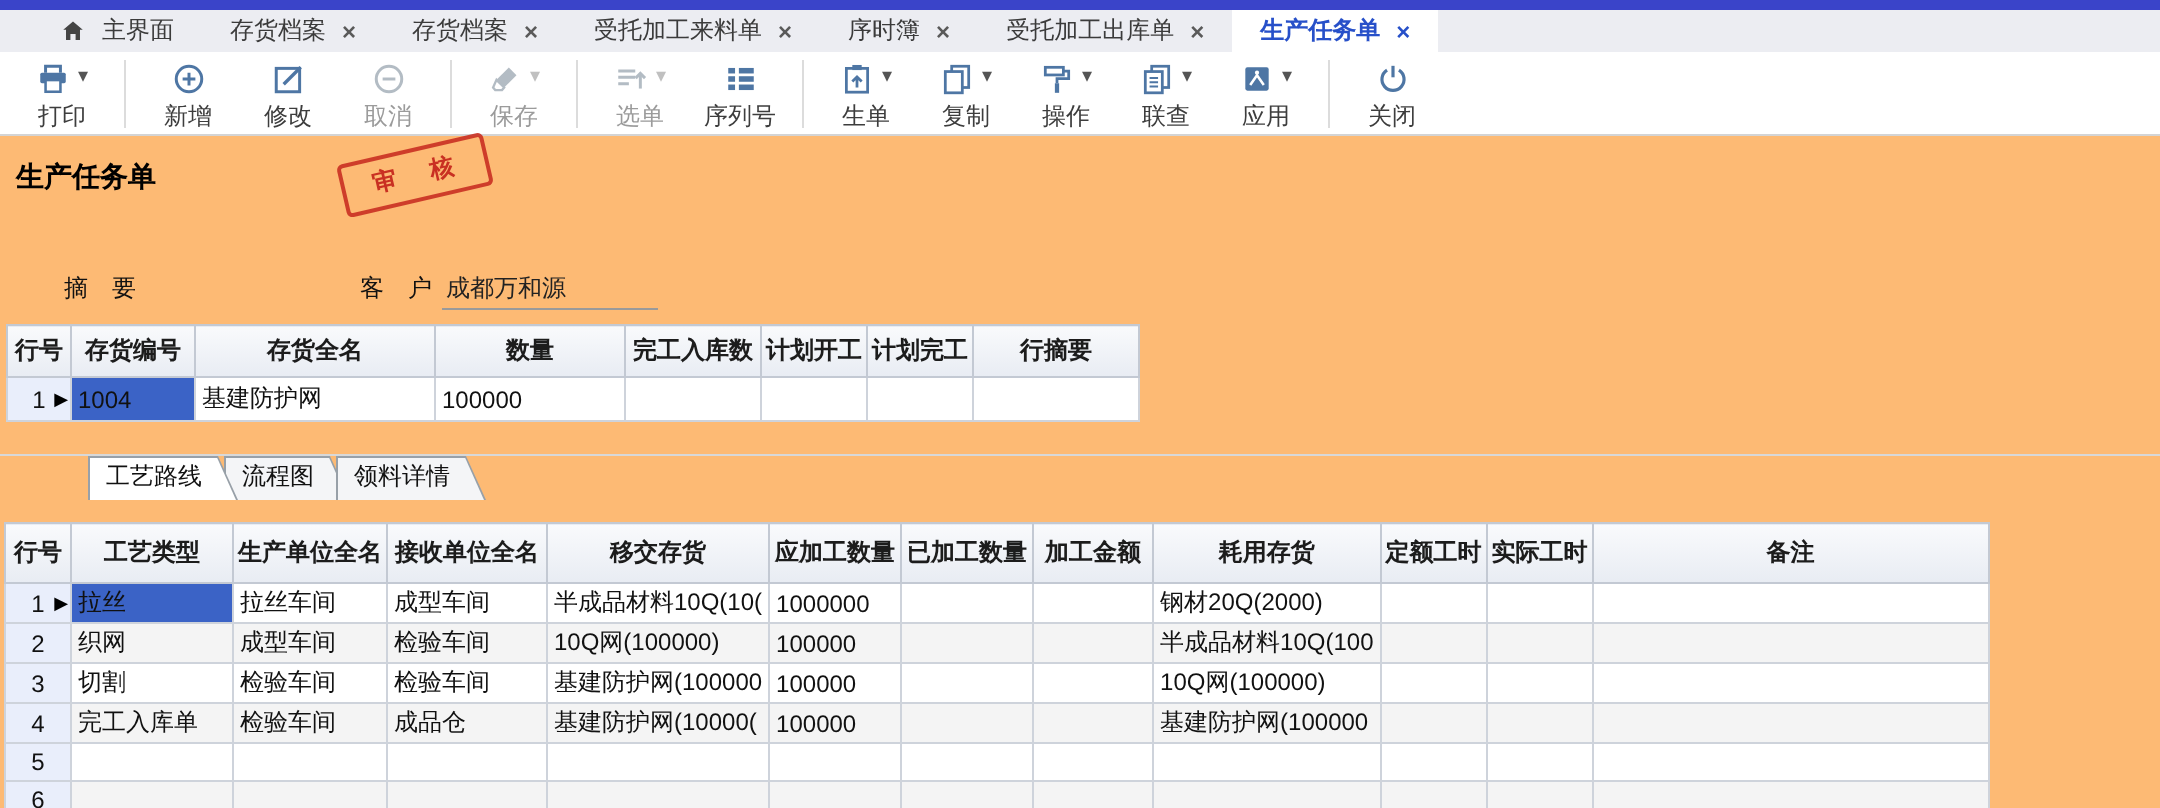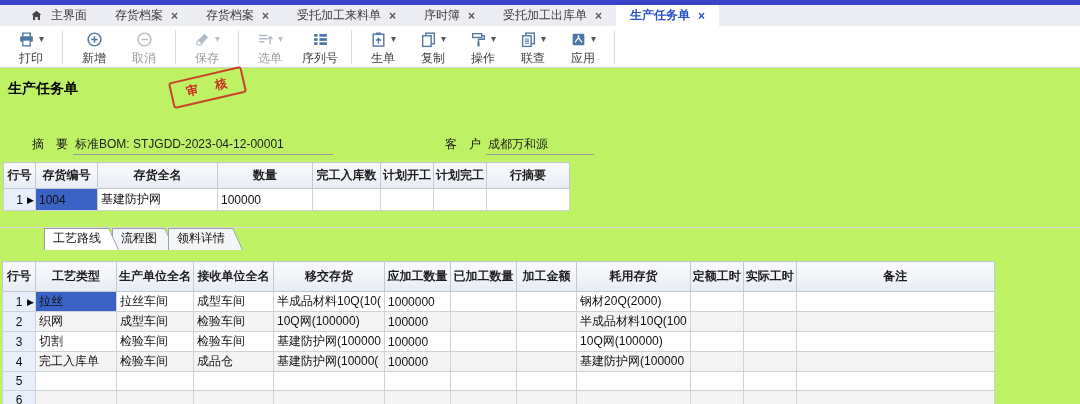--- a/index.html
+++ b/index.html
@@ -1,17 +1,17 @@
 <!DOCTYPE html>
 <html><head>
 <meta charset="utf-8">
 <style>
   html,body{margin:0;padding:0;background:#fff;}
   body{font-family:"Liberation Sans","DejaVu Sans",sans-serif;font-size:12px;color:#222;}
-  .screen{position:relative;width:1080px;height:404px;overflow:hidden;background:#bef264;}
+  .screen{position:relative;width:1080px;height:404px;overflow:hidden;background:#fdba74;}
 
   
   .topbar{position:absolute;left:0;top:0;width:1080px;height:5px;background:#3a44c9;}
 
   
   .tabstrip{position:absolute;left:0;top:5px;width:1080px;height:21px;background:#ecedf2;display:flex;align-items:stretch;padding-left:16px;box-sizing:border-box;}
   .atab{display:flex;align-items:center;gap:8px;padding:0 14px;color:#3b3b3b;cursor:default;white-space:nowrap;}
   .atab .x{font-weight:bold;color:#5a5a5a;font-size:12px;line-height:1;}
   .atab.active{background:#fff;color:#2750c9;font-weight:bold;}
   .atab.active .x{color:#2750c9;}
@@ -128,20 +128,29 @@
       <div class="tgroup">
         <div class="tbtn">
           <div class="irow">
             <span class="ticon"><svg viewBox="0 0 16 16">
                 <circle cx="8" cy="8" r="6" fill="none" stroke="currentColor" stroke-width="1.4"></circle>
                 <path d="M8 5v6M5 8h6" stroke="currentColor" stroke-width="1.4"></path>
               </svg></span>
           </div>
           <div class="tlabel">新增</div>
         </div>
+        <div class="tbtn">
+          <div class="irow">
+            <span class="ticon"><svg viewBox="0 0 16 16">
+                <rect x="2" y="3" width="11" height="11" fill="none" stroke="currentColor" stroke-width="1.4"></rect>
+                <path d="M5.5 10.5 13.5 2.5" stroke="currentColor" stroke-width="1.6"></path>
+              </svg></span>
+          </div>
+          <div class="tlabel">修改</div>
+        </div>
         <div class="tbtn disabled">
           <div class="irow">
             <span class="ticon"><svg viewBox="0 0 16 16">
                 <circle cx="8" cy="8" r="6" fill="none" stroke="currentColor" stroke-width="1.4"></circle>
                 <path d="M5 8h6" stroke="currentColor" stroke-width="1.4"></path>
               </svg></span>
           </div>
           <div class="tlabel">取消</div>
         </div>
       </div>
@@ -238,28 +247,38 @@
                 <rect x="2.5" y="2.5" width="11" height="11" rx="1" fill="currentColor"></rect>
                 <path d="M4.8 10.8 8 6.2l3.2 4.6" stroke="#fff" stroke-width="1.2" fill="none"></path>
                 <circle cx="8" cy="5" r="1" fill="#fff"></circle>
               </svg></span>
             <span class="caret">▾</span>
           </div>
           <div class="tlabel">应用</div>
         </div>
       </div>
       <div class="tsep"></div>
+      <div class="tgroup">
+        <div class="tbtn">
+          <div class="irow">
+            <span class="ticon"><svg viewBox="0 0 16 16">
+                <path d="M8 1.8v5.4" stroke="currentColor" stroke-width="1.5"></path>
+                <path d="M5.2 3.8a5.2 5.2 0 1 0 5.6 0" fill="none" stroke="currentColor" stroke-width="1.5"></path>
+              </svg></span>
+          </div>
+          <div class="tlabel">关闭</div>
+        </div>
+      </div>
     </div>
 
   <div class="page-title">生产任务单</div>
   <div class="stamp">审 核</div>
 
   <div class="form-row">
     <span class="flabel">摘　要</span>
-    <span class="fvalue sum">标准BOM: STJGDD-2023-04-12-00001</span>
     <span class="fgap"></span>
     <span class="flabel">客　户</span>
     <span class="fvalue cust">成都万和源</span>
   </div>
 
   <table class="grid" id="table1">
       <colgroup>
         <col style="width: 32px;">
         <col style="width: 62px;">
         <col style="width: 120px;">

